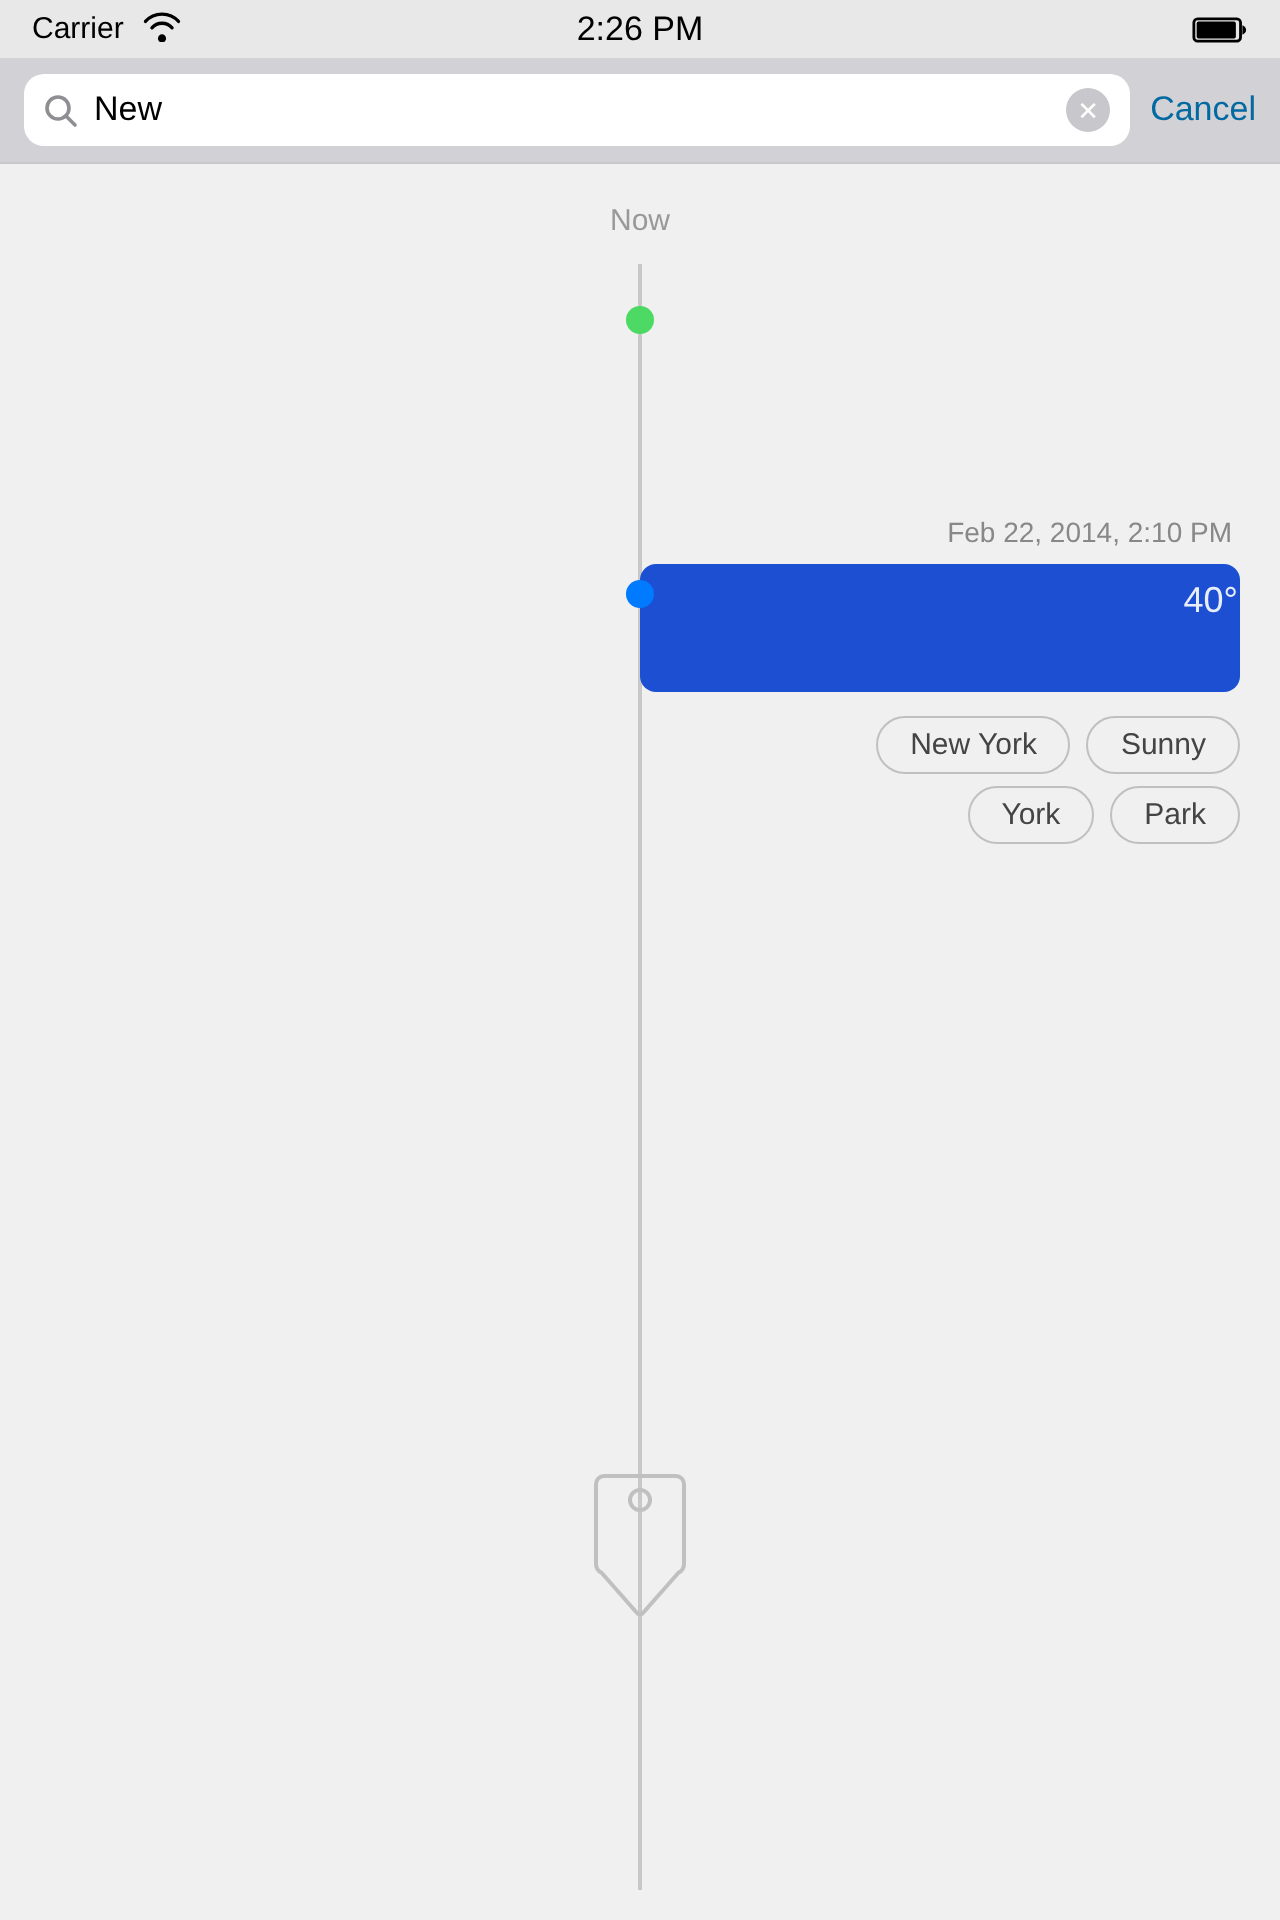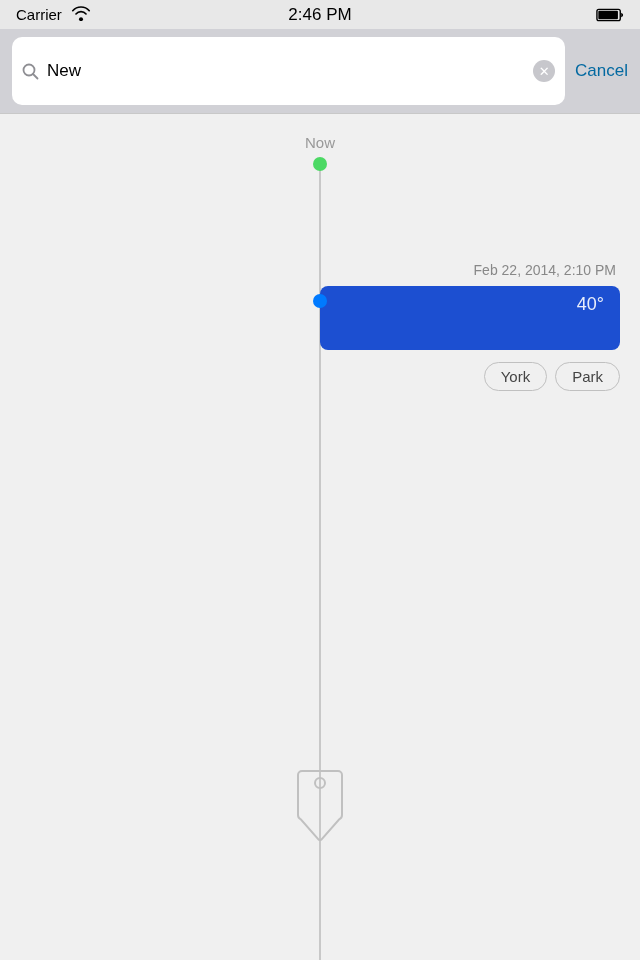--- a/index.html
+++ b/index.html
@@ -53,21 +53,21 @@
       display: flex;
       align-items: center;
       gap: 10px;
     }
     .search-input-wrapper {
       flex: 1;
       background: white;
       border-radius: 10px;
       display: flex;
       align-items: center;
-      padding: 23px 10px;
+      padding: 7px 10px;
       gap: 8px;
     }
     .search-icon-wrap {
       color: #8e8e93;
       font-size: 16px;
       display: flex;
       align-items: center;
     }
     .search-input {
       flex: 1;
@@ -119,20 +119,21 @@
     }
 
     
     .timeline-container {
       position: relative;
       width: 100%;
       display: flex;
       flex-direction: column;
       align-items: center;
       padding-top: 20px;
+      gap: 28px;
     }
 
     .now-label {
       font-size: 15px;
       color: #999;
       margin-bottom: 6px;
     }
 
     .timeline-line {
       position: absolute;
@@ -184,21 +185,21 @@
     }
 
     .entry-card {
       width: 300px;
       height: 64px;
       background: #1c4fd1;
       border-radius: 8px;
       display: flex;
       align-items: flex-start;
       justify-content: flex-end;
-      padding: 8px 16px;
+      padding: 8px 1px;
       margin-bottom: 12px;
     }
 
     .entry-number {
       color: white;
       font-size: 18px;
       font-weight: 300;
       opacity: 0.9;
     }
 
@@ -247,21 +248,21 @@
   <div class="status-left">
     <span>Carrier</span>
     <span class="wifi-icon">
       <svg viewBox="0 0 24 16" fill="none">
         <path d="M12 12.5 C13.2 12.5 14.2 13.5 14.2 14.8 C14.2 16.1 13.2 17 12 17 C10.8 17 9.8 16.1 9.8 14.8 C9.8 13.5 10.8 12.5 12 12.5Z" fill="#000"></path>
         <path d="M6.5 9 C7.8 7.5 9.8 6.5 12 6.5 C14.2 6.5 16.2 7.5 17.5 9" stroke="#000" stroke-width="1.8" fill="none" stroke-linecap="round"></path>
         <path d="M3 5.5 C5.2 3 8.4 1.5 12 1.5 C15.6 1.5 18.8 3 21 5.5" stroke="#000" stroke-width="1.8" fill="none" stroke-linecap="round"></path>
       </svg>
     </span>
   </div>
-  <div class="status-time">2:46 PM</div>
+  <div class="status-time">2:26 PM</div>
   <div class="battery-icon">
     <svg viewBox="0 0 30 14" fill="none">
       <rect x="1" y="1" width="25" height="12" rx="2" stroke="#000" stroke-width="1.5" fill="none"></rect>
       <rect x="2.5" y="2.5" width="21" height="9" rx="1" fill="#000"></rect>
       <path d="M27 4.5 L27 9.5 C28.2 9 29 8.1 29 7 C29 5.9 28.2 5 27 4.5Z" fill="#000"></path>
     </svg>
   </div>
 </div>
 
 <div class="search-bar">
@@ -289,20 +290,24 @@
     <div class="now-dot"></div>
   </div>
 
   <div class="entry-section">
     <span class="entry-date">Feb 22, 2014, 2:10 PM</span>
     <div class="entry-dot"></div>
     <div class="entry-card">
       <span class="entry-number">40°</span>
     </div>
     <div class="tags-row">
+      <span class="tag">New York</span>
+      <span class="tag">Sunny</span>
+    </div>
+    <div class="tags-row">
       <span class="tag">York</span>
       <span class="tag">Park</span>
     </div>
   </div>
 
   <div class="bottom-deco">
     <div class="tag-icon">
       <svg width="52" height="72" viewBox="0 0 52 72" fill="none">
 
         <path d="M8 2 L44 2 C46.2 2 48 3.8 48 6 L48 46 C48 48 46.8 49.6 45.2 50.4 L27.6 70.4 C26.8 71.4 25.2 71.4 24.4 70.4 L6.8 50.4 C5.2 49.6 4 48 4 46 L4 6 C4 3.8 5.8 2 8 2 Z" stroke="#c0c0c0" stroke-width="2" fill="none"></path>

